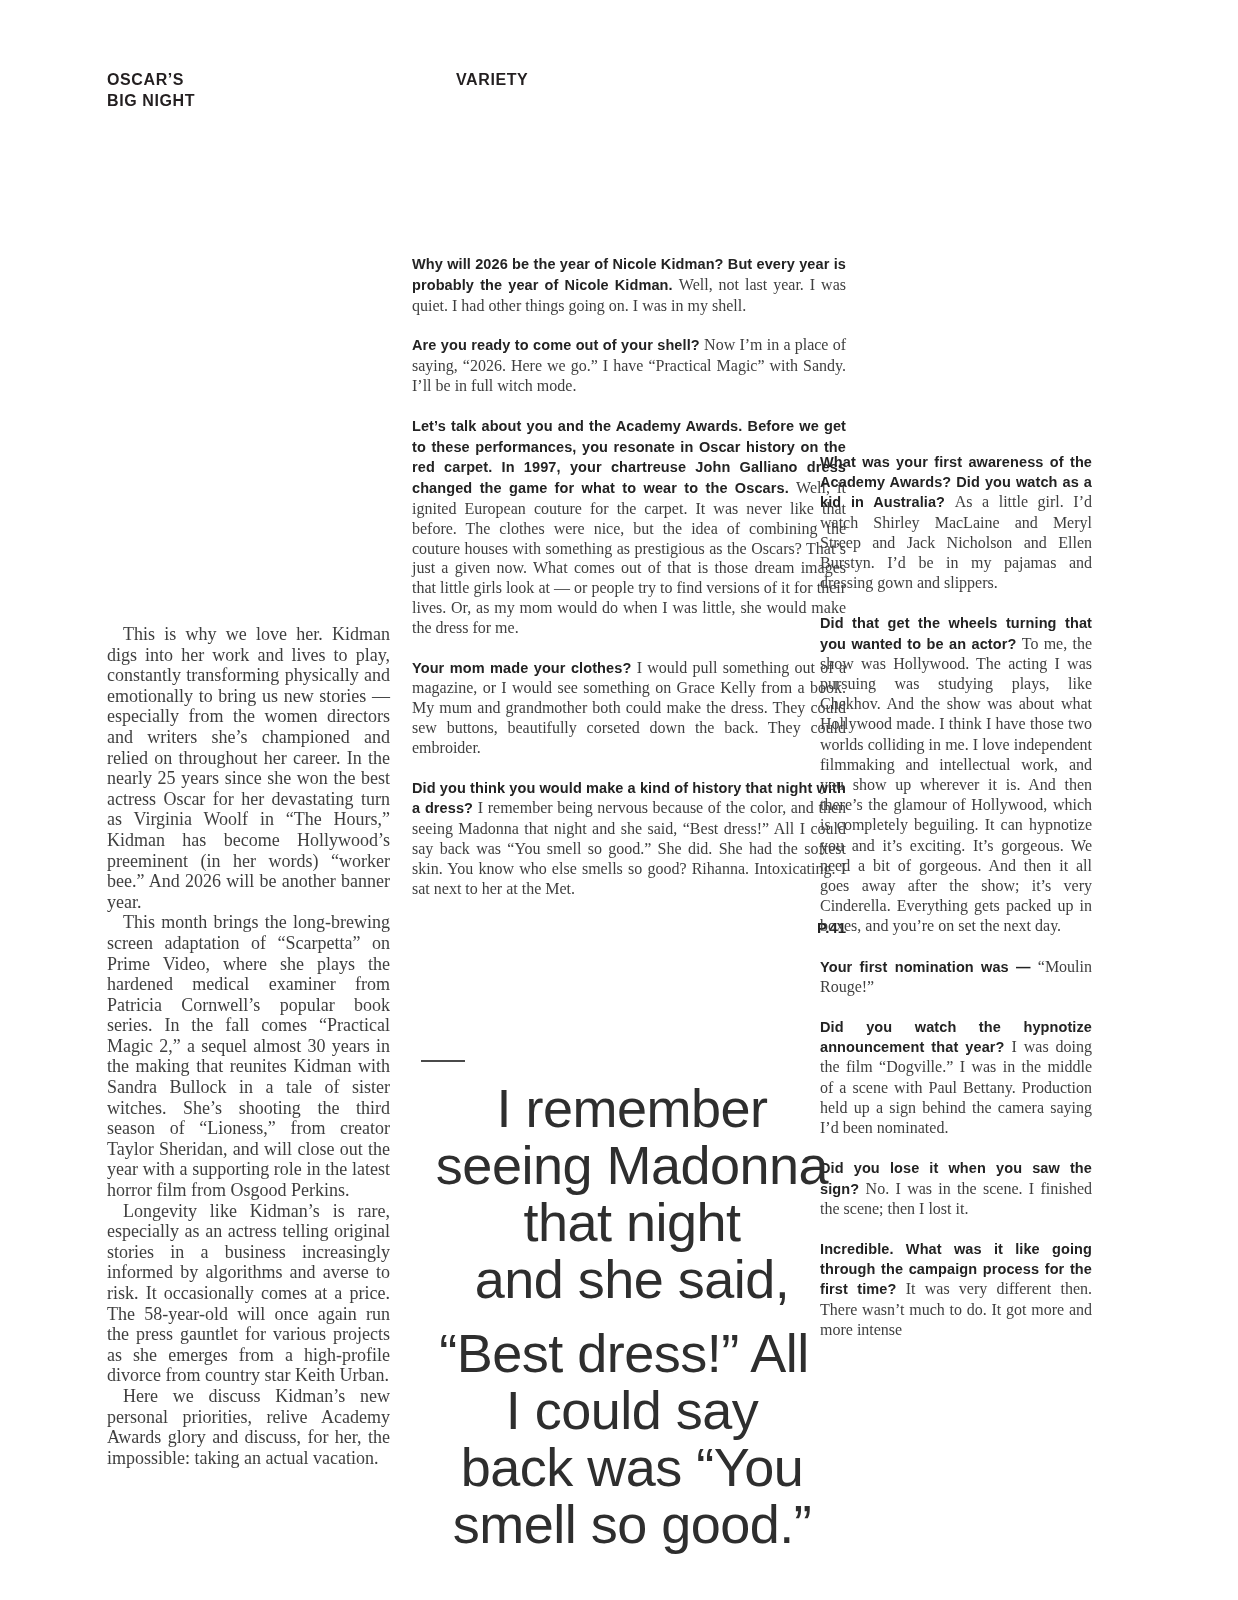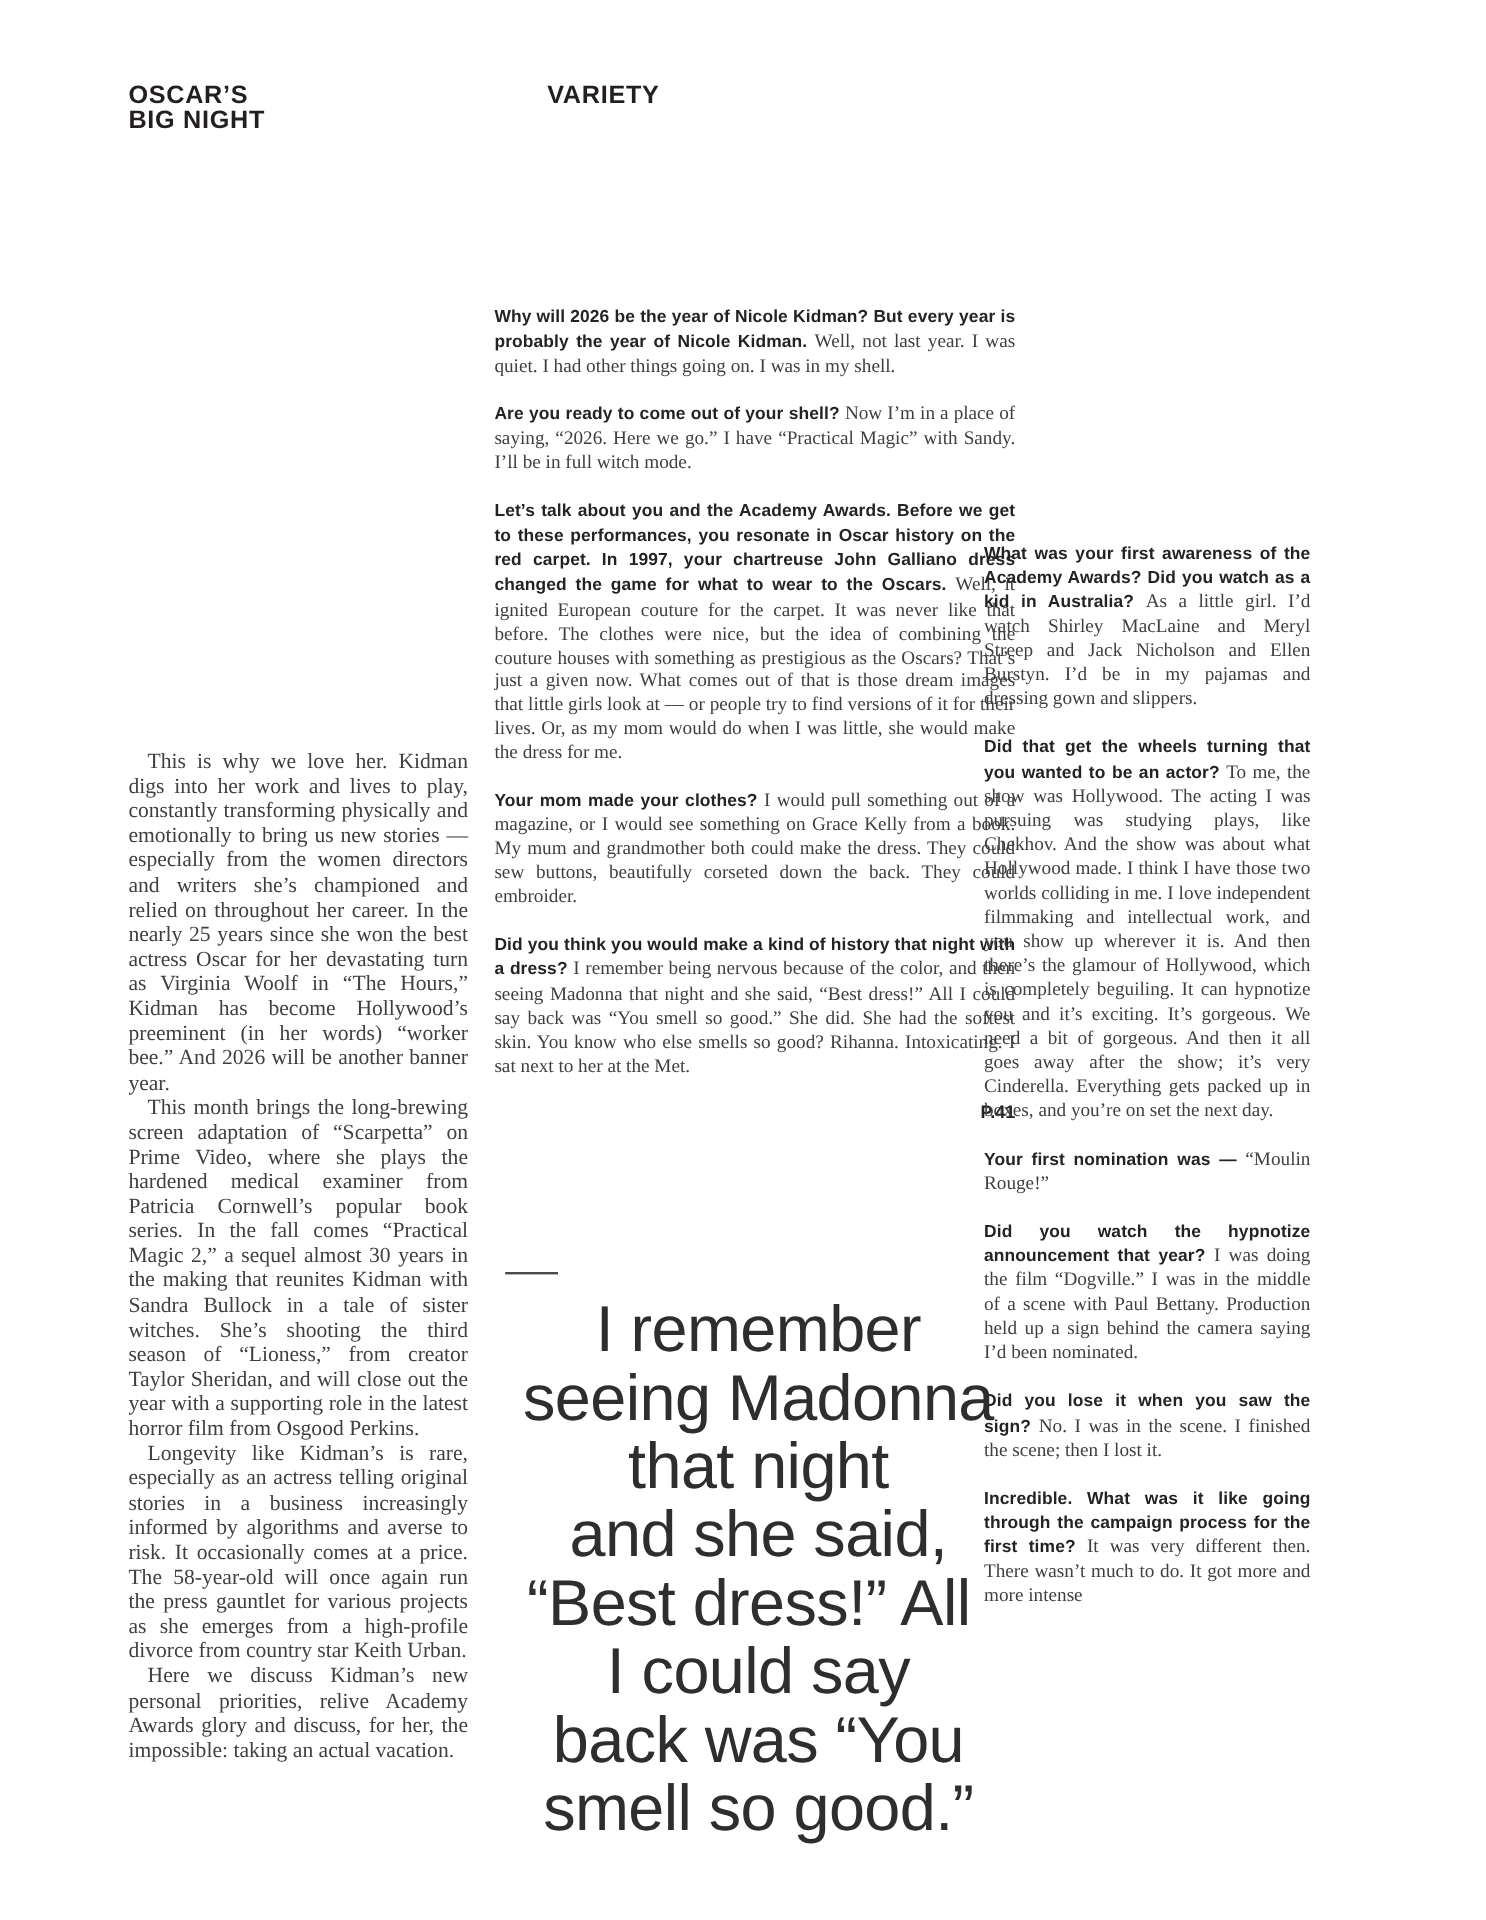--- a/index.html
+++ b/index.html
@@ -4,21 +4,21 @@
 <style>
   html,body{margin:0;padding:0;}
   body{
     width:1238px;height:1600px;position:relative;background:#ffffff;
     font-family:"Liberation Serif", serif;color:#3f3f3f;
     -webkit-font-smoothing:antialiased;
   }
   .hdr{
     position:absolute;top:69px;
     font-family:"Liberation Sans", sans-serif;font-weight:700;
-    font-size:21px;line-height:21px;letter-spacing:0.6px;color:#231f20;
+    font-size:16px;line-height:21px;letter-spacing:0.6px;color:#231f20;
     white-space:pre-line;
   }
   .hdr.kicker{left:107px;}
   .hdr.brand{left:412px;margin-left:44px;}
   .col{position:absolute;text-align:justify;hyphens:auto;}
   .col-left{left:107px;top:624px;width:283px;font-size:18px;line-height:20.6px;}
   .col-left p{margin:0;text-indent:16px;}
   .col-mid{left:412px;top:254px;width:434px;font-size:16px;line-height:19.8px;}
   .col-right{left:820px;top:452px;width:272px;font-size:16px;line-height:20.2px;}
   p.qa{margin:0 0 20px 0;}
@@ -35,21 +35,21 @@
     position:absolute;left:421px;top:1060px;width:44px;height:2px;
     background:#4a4a4a;
   }
   .pullquote{
     position:absolute;left:412px;top:1080px;width:440px;margin:0;
     font-family:"Liberation Sans", sans-serif;font-weight:200;
     font-size:54px;line-height:57px;letter-spacing:-0.5px;color:#2e2e2e;
     text-align:center;
   }
   .pullquote .line{display:block;}
-  .pullquote .hang{margin-left:-16px;}
+  .pullquote .hang{margin-left:-16px;margin-top:17px;}
 </style>
 </head>
 <body>
 
 <div class="hdr kicker">OSCAR’S
 BIG NIGHT</div>
 <div class="hdr brand">VARIETY</div>
 
 <section class="col col-left" id="intro-col">
     <p>This is why we love her. Kidman digs into her work and lives to play, constantly transforming physically and emotionally to bring us new stories — especially from the women directors and writers she’s championed and relied on throughout her career. In the nearly 25 years since she won the best actress Oscar for her devastating turn as Virginia Woolf in “The Hours,” Kidman has become Hollywood’s preeminent (in her words) “worker bee.” And 2026 will be another banner year.</p>

